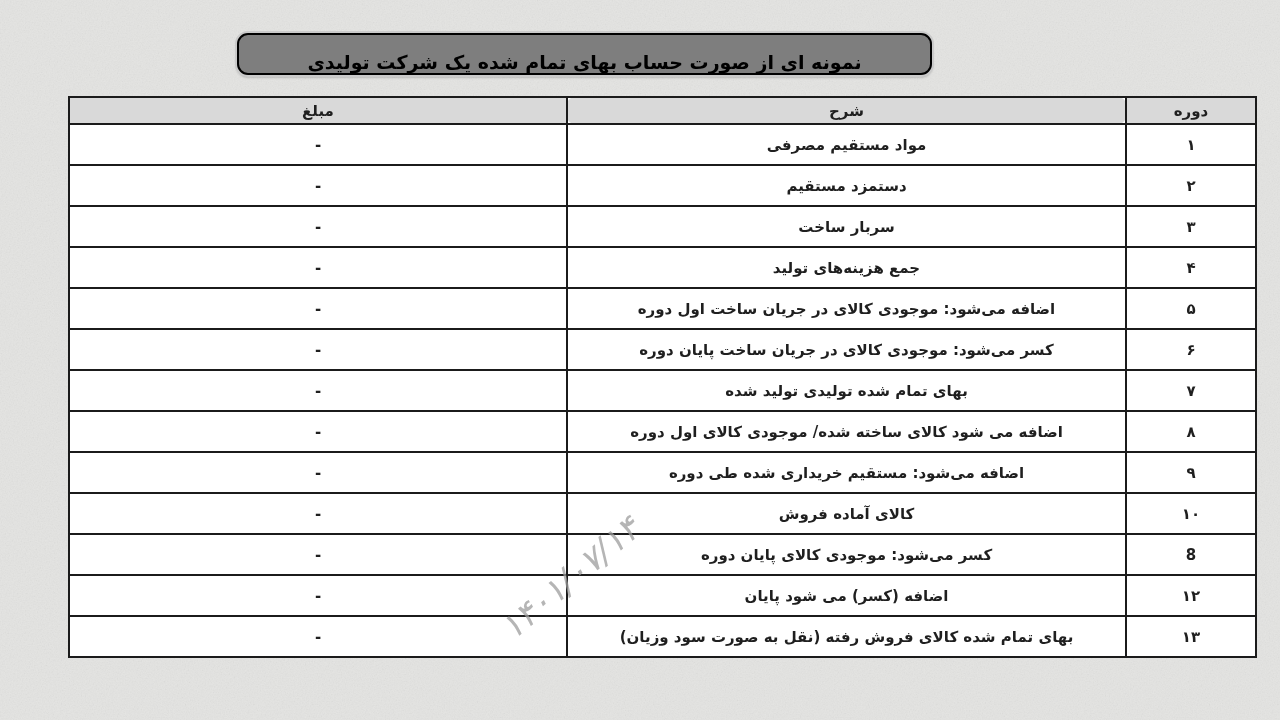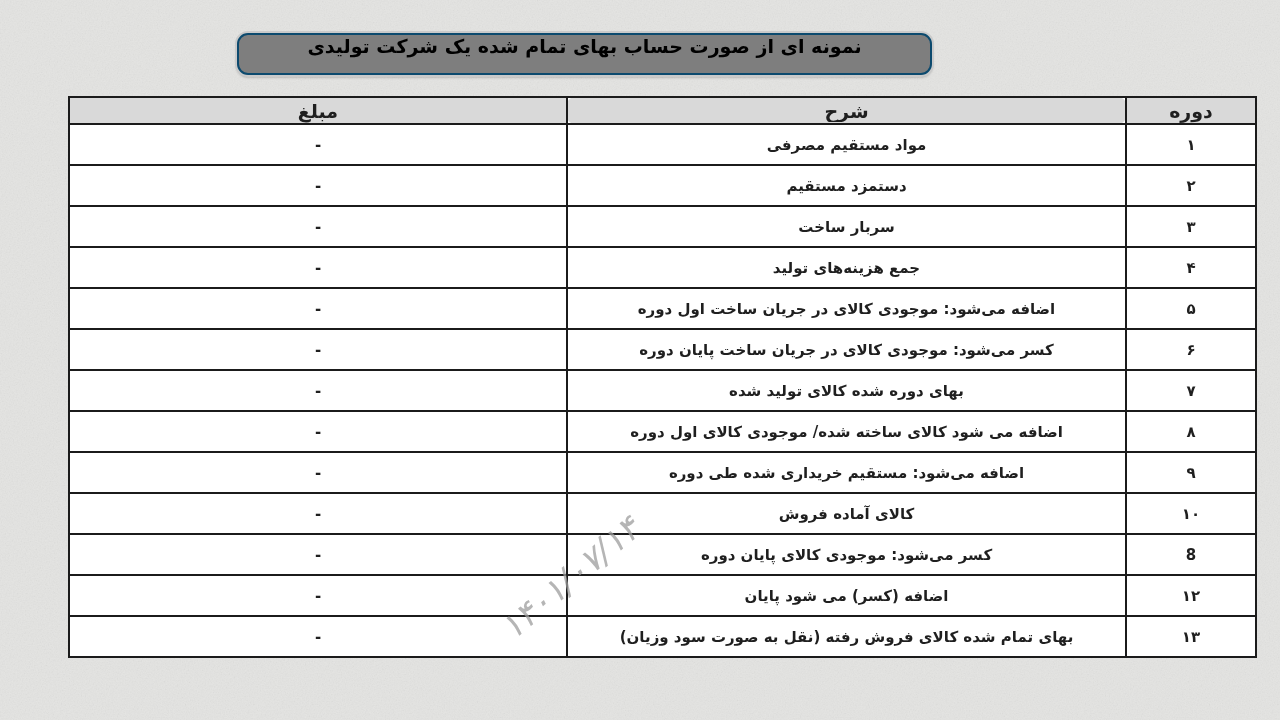--- a/index.html
+++ b/index.html
@@ -23,24 +23,24 @@
     pointer-events: none;
   }
   .title-pill {
     position: absolute;
     left: 237px;
     top: 33px;
     width: 695px;
     height: 42px;
     box-sizing: border-box;
     background: #7e7e7e;
-    border: 2px solid #0c4a6e;
+    border: 2px solid #000000;
     border-radius: 11px;
     display: flex;
-    align-items: flex-start;
+    align-items: flex-end;
     justify-content: center;
     z-index: 2;
     box-shadow: 0 0 0 2px #cacaca, 0 2px 3px rgba(0,0,0,0.35);
   }
   .title-pill .title-text {
     font-size: 19px;
     font-weight: bold;
     color: #000;
     direction: rtl;
     white-space: nowrap;
@@ -62,21 +62,21 @@
     border: 2px solid #1b1b1b;
     text-align: center;
     vertical-align: middle;
     padding: 0 8px;
     color: #1f1f1f;
     overflow: hidden;
   }
   table.cost-table thead th {
     background: #d9d9d9;
     height: 25px;
-    font-size: 19px;
+    font-size: 15px;
     font-weight: bold;
     margin-top: 44px;
   }
   table.cost-table tbody td {
     height: 39px;
     background: #ffffff;
     font-size: 15px;
     font-weight: bold;
   }
   .col-num    { width: 112px; }
@@ -160,21 +160,21 @@
   </tr>
 
   <tr>
     <td class="col-num">۶</td>
     <td class="col-desc">کسر می‌شود: موجودی کالای در جریان ساخت پایان دوره</td>
     <td class="col-amount">-</td>
   </tr>
 
   <tr>
     <td class="col-num">۷</td>
-    <td class="col-desc">بهای دوره شده کالای تولید شده</td>
+    <td class="col-desc">بهای تمام شده تولیدی تولید شده</td>
     <td class="col-amount">-</td>
   </tr>
 
   <tr>
     <td class="col-num">۸</td>
     <td class="col-desc">اضافه می شود کالای ساخته شده/ موجودی کالای اول دوره</td>
     <td class="col-amount">-</td>
   </tr>
 
   <tr>

